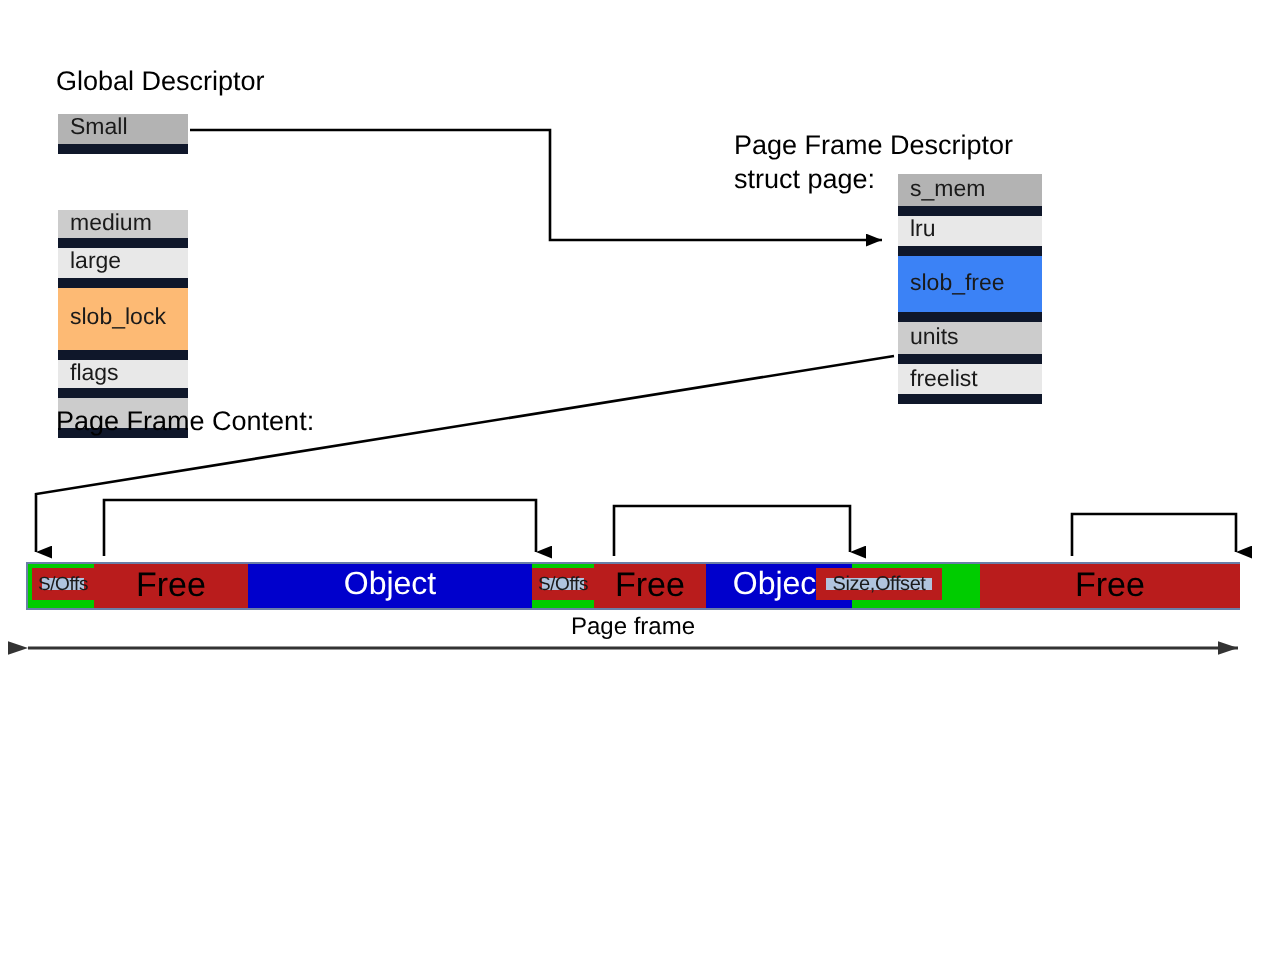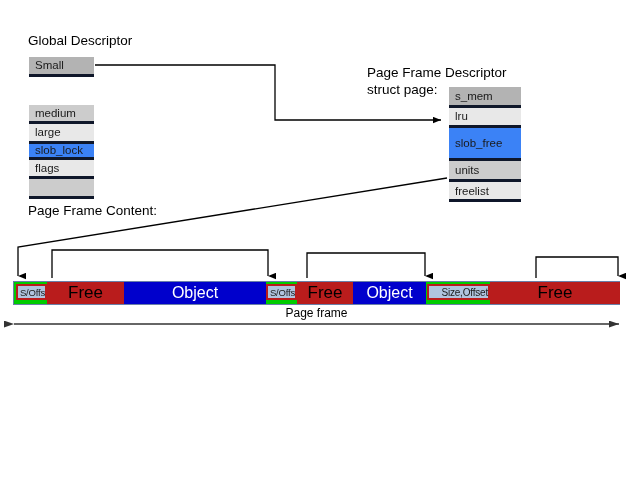--- a/index.html
+++ b/index.html
@@ -59,21 +59,21 @@
     border: 1px solid #ffffff;
     box-sizing: border-box;
   }
   .struct .row {
     box-sizing: border-box;
     display: flex;
     align-items: center;
     padding-left: 6px;
     font-size: 11.5px;
     color: #1a1a1a;
-    border-bottom: 3px solid #0f172a;
+    border-bottom: 5px solid #0f172a;
     white-space: nowrap;
     overflow: hidden;
   }
 
   
   .frame-strip {
     position: absolute;
     border: 1px solid #6a7fa8;
     box-sizing: border-box;
     background: #00cc00;
@@ -93,25 +93,24 @@
     color: #000000;
     font-size: 17px;
   }
   .seg-object {
     background: #0000cc;
     color: #ffffff;
     font-size: 16px;
   }
   .seg-hdr {
     background: #b0c4de;
-    border: 2px solid #b91c1c;
+    border: 5px solid #b91c1c;
     color: #1a1a1a;
     font-size: 9.5px;
     letter-spacing: -0.2px;
-    justify-content: flex-end;
   }
   .seg-hdr.wide { font-size: 10px; }
 
   .frame-caption {
     position: absolute;
     text-align: center;
     font-size: 12px;
     white-space: nowrap;
   }
 </style>
@@ -126,21 +125,21 @@
   <div class="struct" id="global-descriptor-table" style="left:28px; top:56px; width:67px; height:118px;">
       <div class="row" style="height: 19.6px; background: rgb(179, 179, 179);">
         <span>Small</span>
       </div>
       <div class="row" style="height: 19.6px; background: rgb(204, 204, 204); margin-top: 28px;">
         <span>medium</span>
       </div>
       <div class="row" style="height: 19.6px; background: rgb(232, 232, 232);">
         <span>large</span>
       </div>
-      <div class="row" style="height: 16px; background: #3b82f6;">
+      <div class="row" style="height: 36px; background: #fdba74;">
         <span>slob_lock</span>
       </div>
       <div class="row" style="height: 19.6px; background: rgb(232, 232, 232);">
         <span>flags</span>
       </div>
       <div class="row" style="height: 19.6px; background: rgb(204, 204, 204);">
         <span></span>
       </div>
     </div>
 
@@ -221,21 +220,21 @@
       </div>
       <div class="seg seg-hdr" style="left: 252px; width: 31px; top: 2px; height: calc(100% - 6px);">
         <span>S/Offs</span>
       </div>
       <div class="seg seg-free" style="left: 283px; width: 56px;">
         <span>Free</span>
       </div>
       <div class="seg seg-object" style="left: 339px; width: 73px;">
         <span>Object</span>
       </div>
-      <div class="seg seg-hdr wide" style="left: 413px; width: 63px; top: 2px; height: calc(100% - 6px);">
+      <div class="seg seg-hdr wide" style="left: 394px; width: 63px; top: 2px; height: calc(100% - 6px);">
         <span>Size,Offset</span>
       </div>
       <div class="seg seg-free" style="left: 476px; width: 130px;">
         <span>Free</span>
       </div>
     </div>
 
   <div class="frame-caption" style="left:13px; top:306px; width:607px;">Page frame</div>
 
 </div>

